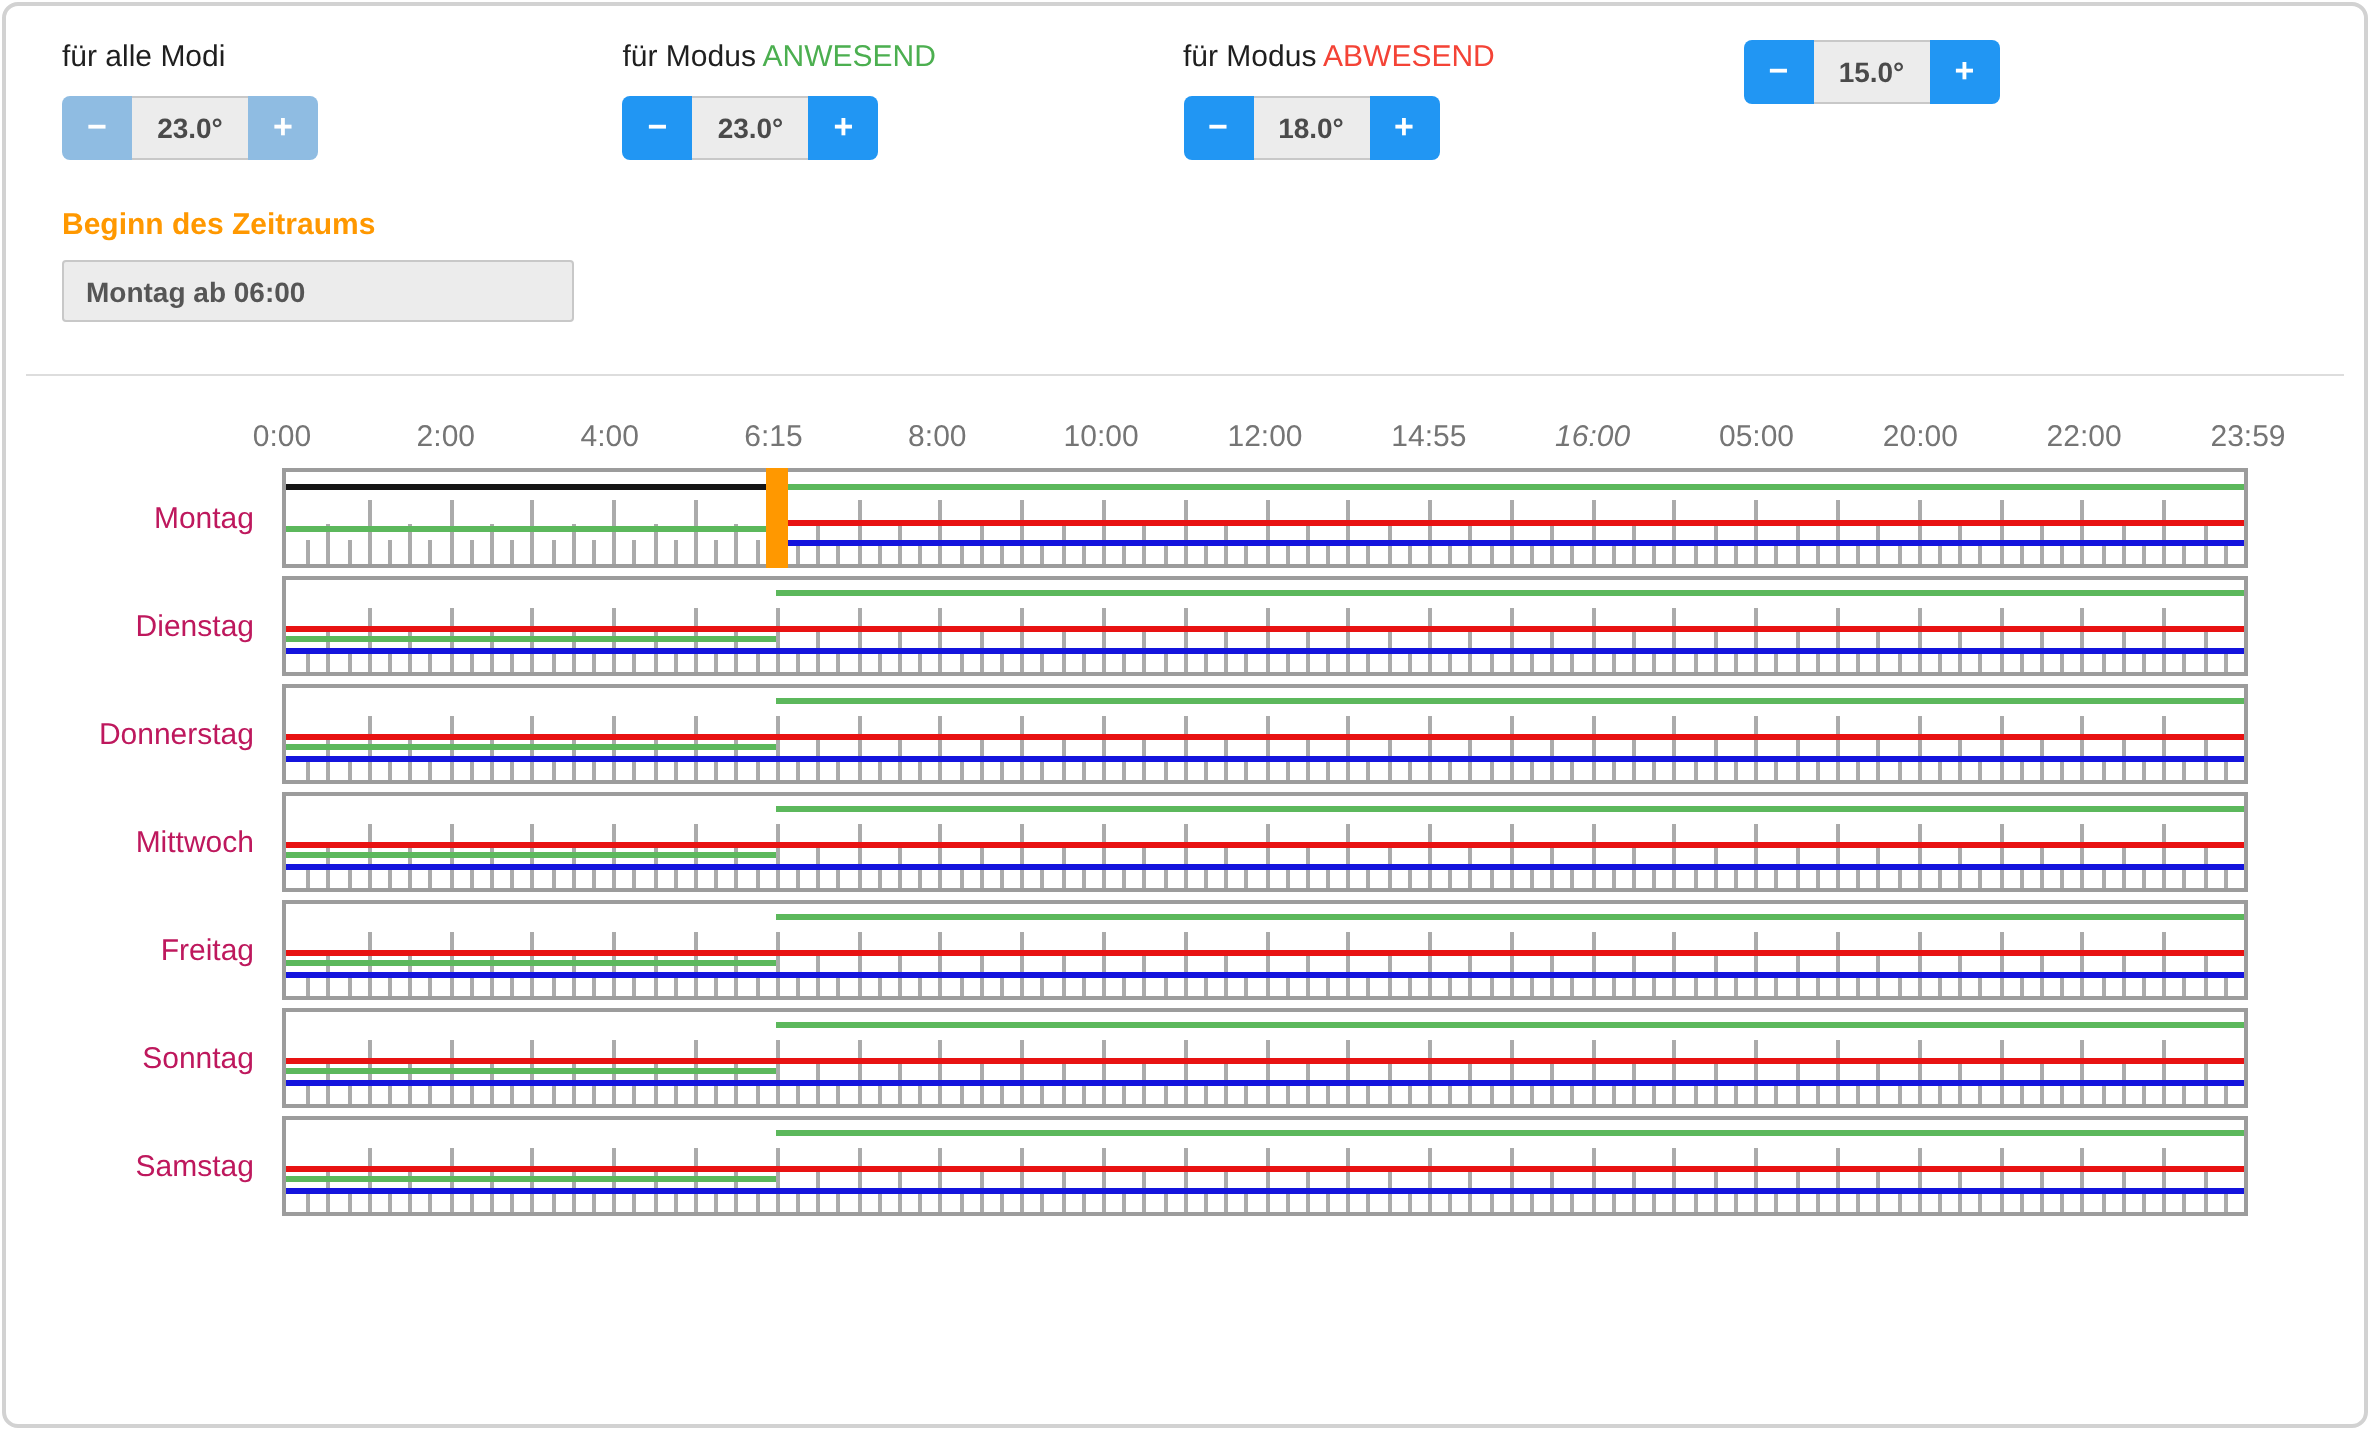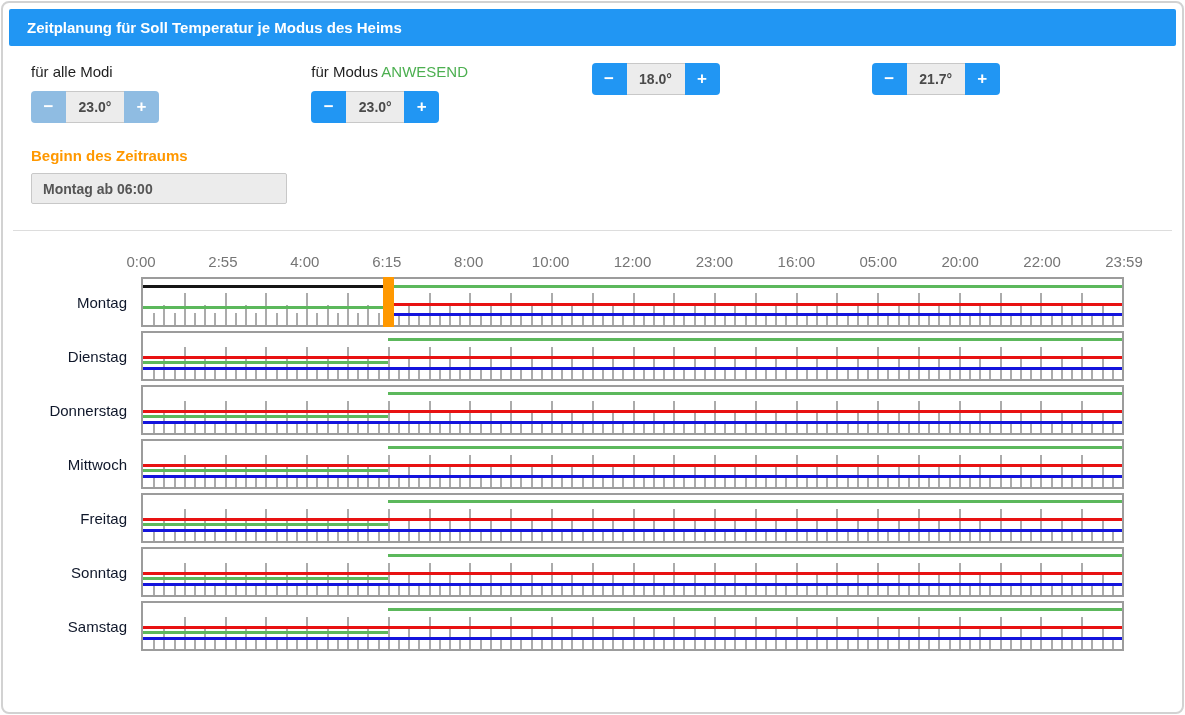--- a/index.html
+++ b/index.html
@@ -25,37 +25,36 @@
         border-radius:2px;font-family:inherit;font-weight:bold;font-size:14px;color:#555;
         padding:0 0 0 11px;box-sizing:border-box;}
   .divider{border-top:1px solid #ddd;margin:26px 10px 0;}
   
   .chart{margin-top:22px;}
   .axis-row{position:relative;height:20px;margin:16px 58px 4px 138px;text-align:right;}
   .axis-label{position:absolute;transform:translateX(-50%);font-size:15px;color:#757575;white-space:nowrap;top:0;}
   .day-row{position:relative;height:50px;margin:0 58px 4px 138px;border:2px solid #9c9c9c;
         box-sizing:border-box;background:#fff;}
   .day-label{position:absolute;right:calc(100% + 16px);top:0;height:100%;display:flex;
-        align-items:center;color:#0f172a;font-size:15px;white-space:nowrap;}
+        align-items:center;color:#be185d;font-size:15px;white-space:nowrap;}
   .tick{position:absolute;bottom:0;width:2px;background:#ababab;}
   .tick-h{height:70%;} .tick-half{height:44%;} .tick-q{height:26%;}
   .seg{position:absolute;height:3px;z-index:2;display:block;}
   .marker{position:absolute;top:-2px;bottom:-2px;width:11px;background:#ff9800;z-index:4;}
   
   .save-btn{display:flex;align-items:center;justify-content:center;gap:9px;margin:26px 6px 0;
         height:37px;background:#4caf50;border:none;border-radius:3px;color:#fff;font-weight:bold;
         font-size:14px;letter-spacing:.4px;width:calc(100% - 12px);cursor:pointer;font-family:inherit;}
   .save-btn svg{display:block;}
 </style>
 </head>
 <body>
 
 <div class="card">
 
-  <div class="titlebar">Zeitplanung für Soll Temperatur je Modus des Heims</div>
 
   <div class="controls">
 
     <div class="ctrl-col">
       <div class="ctrl-label">
         <span>für alle Modi</span>
       </div>
       <div class="stepper muted">
         <button>−</button>
         <div class="val">23.0°</div>
@@ -71,50 +70,54 @@
         <span class="mode-anwesend">ANWESEND</span>
       </div>
       <div class="stepper">
         <button>−</button>
         <div class="val">23.0°</div>
         <button>+</button>
       </div>
     </div>
 
     <div class="ctrl-col">
+      <div class="ctrl-label">
+        <span>für Modus</span>
+        <span class="mode-abwesend">ABWESEND</span>
+      </div>
       <div class="stepper">
         <button>−</button>
         <div class="val">18.0°</div>
         <button>+</button>
       </div>
     </div>
 
     <div class="ctrl-col">
       <div class="stepper">
         <button>−</button>
-        <div class="val">21.7°</div>
+        <div class="val">15.0°</div>
         <button>+</button>
       </div>
     </div>
 
   </div>
 
   <div class="divider"></div>
 
   <div class="chart">
     <div class="axis-row">
         <span class="axis-label" style="left: 0%;">0:00</span>
-        <span class="axis-label" style="left: 8.33333%;">2:55</span>
+        <span class="axis-label" style="left: 8.33333%;">2:00</span>
         <span class="axis-label" style="left: 16.6667%;">4:00</span>
         <span class="axis-label" style="left: 25%;">6:15</span>
         <span class="axis-label" style="left: 33.3333%;">8:00</span>
         <span class="axis-label" style="left: 41.6667%;">10:00</span>
         <span class="axis-label" style="left: 50%;">12:00</span>
-        <span class="axis-label" style="left: 58.3333%;">23:00</span>
-        <span class="axis-label" style="left: 66.6667%;">16:00</span>
+        <span class="axis-label" style="left: 58.3333%;">14:55</span>
+        <span class="axis-label" style="left: 66.6667%; font-style: italic;">16:00</span>
         <span class="axis-label" style="left: 75%;">05:00</span>
         <span class="axis-label" style="left: 83.3333%;">20:00</span>
         <span class="axis-label" style="left: 91.6667%;">22:00</span>
         <span class="axis-label" style="left: 100%;">23:59</span>
       </div>
     <div>
         <div class="day-row">
           <div class="day-label">Montag</div>
           <i class="tick tick-q" style="left: 1.04167%;"></i>
           <i class="tick tick-half" style="left: 2.08333%;"></i>

